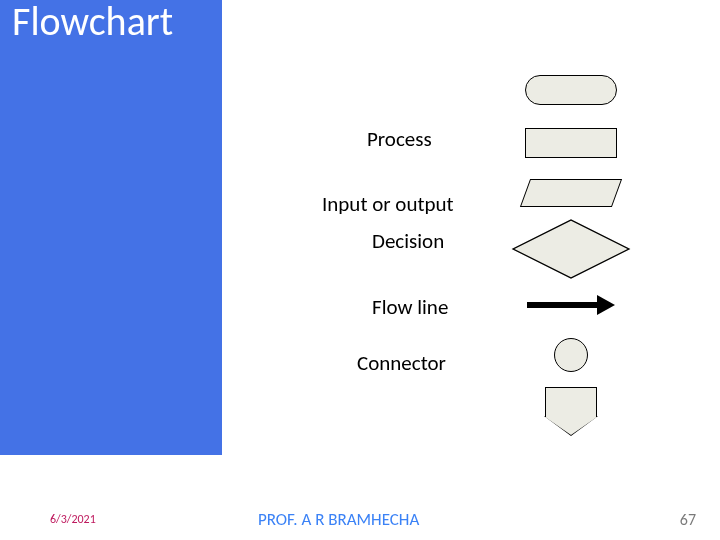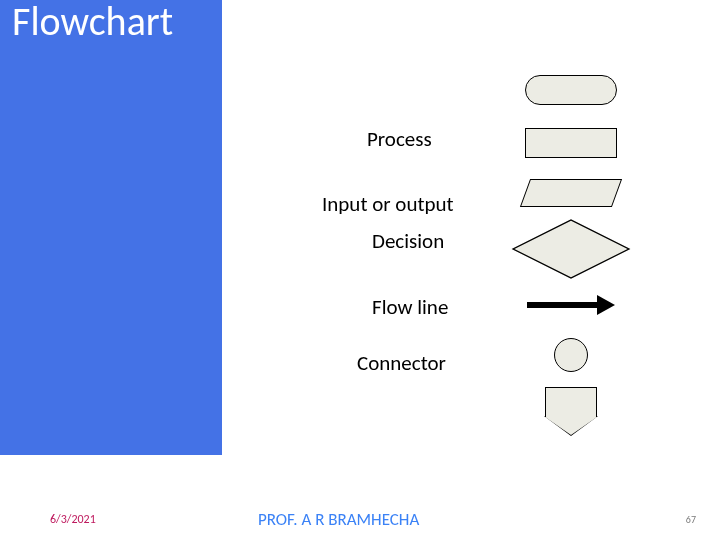--- a/index.html
+++ b/index.html
@@ -143,21 +143,21 @@
   .footer .date {
     position: absolute; left: 50px;
     font-size: 12px; color: #be185d;
   }
   .footer .author {
     position: absolute; left: 258px;
     font-size: 17px; color: #3b82f6;
   }
   .footer .pagenum {
     position: absolute; right: 24px;
-    font-size: 10px; color: #7a7a7a;
+    font-size: 16px; color: #7a7a7a;
   }
 </style>
 </head>
 <body>
 
 <div class="slide">
 
   <div class="sidebar">
     <div class="title">
       <span>Flowchart</span><br>

